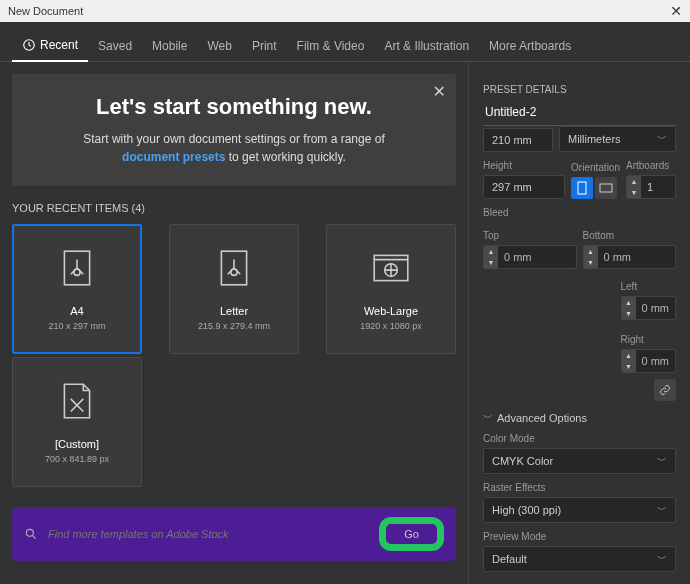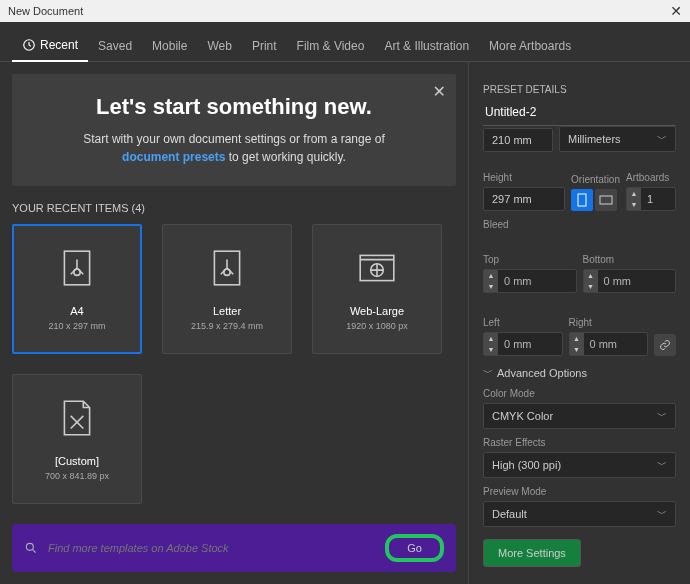--- a/index.html
+++ b/index.html
@@ -11,35 +11,35 @@
 .tab.active { color: #fff; border-bottom: 2px solid #fff; margin-bottom: -1px; }
 .clock-icon { width: 14px; height: 14px; }
 .main { display: flex; height: calc(100% - 58px); }
 .left { flex: 1; padding: 12px; overflow: hidden; }
 .banner { background: #3f3f3f; padding: 20px 30px; position: relative; border-radius: 2px; text-align: center; }
 .banner-close { position: absolute; top: 8px; right: 10px; color: #ccc; font-size: 16px; cursor: pointer; }
 .banner h1 { color: #fff; font-size: 22px; font-weight: bold; margin-bottom: 10px; }
 .banner p { font-size: 12px; color: #ddd; line-height: 1.5; }
 .doc-link { color: #48a0f7; font-weight: bold; }
 .section-title { font-size: 11px; color: #ccc; margin: 16px 0 10px; }
-.presets { display: flex; flex-wrap: wrap; gap: 20px; }
+.presets { display: flex; flex-wrap: wrap; gap: 3px; justify-content: space-between; }
 .preset { width: 130px; height: 130px; background: #3a3a3a; border: 1px solid #4a4a4a; display: flex; flex-direction: column; align-items: center; justify-content: center; cursor: pointer; border-radius: 2px; }
 .preset.selected { border: 2px solid #1473e6; }
 .preset-icon { width: 42px; height: 42px; margin-bottom: 16px; }
 .preset-name { font-size: 11px; color: #fff; }
 .preset-dims { font-size: 9px; color: #aaa; margin-top: 4px; }
 .search-row { display: flex; align-items: center; gap: 10px; padding: 10px 12px; background: #4c1d95; margin-top: 20px; border-radius: 4px; }
 .search-icon { width: 14px; height: 14px; }
 .search-input { flex: 1; background: transparent; border: none; color: #888; font-size: 11px; font-style: italic; outline: none; }
-.go-btn { padding: 4px 18px; border: 4px solid #22c55e; border-radius: 12px; background: transparent; color: #ccc; font-size: 11px; cursor: pointer; }
+.go-btn { padding: 4px 18px; border: 7px solid #22c55e; border-radius: 12px; background: transparent; color: #ccc; font-size: 11px; cursor: pointer; }
 .right { width: 222px; padding: 14px 14px 0; border-left: 1px solid #444; font-size: 11px; overflow-y: auto; }
 .lbl { display: block; font-size: 10px; color: #999; margin: 8px 0 4px; }
 .name-input { width: 100%; background: transparent; border: none; border-bottom: 1px solid #555; color: #fff; font-size: 12px; padding: 6px 2px; outline: none; }
 .row { display: flex; gap: 6px; align-items: flex-end; }
-.col { flex: 1; margin-top: 12px; }
+.col { flex: 1; }
 .input-box { background: #262626; border: 1px solid #444; color: #ccc; font-size: 11px; padding: 5px 8px; width: 100%; border-radius: 2px; }
 .spinner-box { display: flex; align-items: center; background: #262626; border: 1px solid #444; border-radius: 2px; }
 .spinner-btns { display: flex; flex-direction: column; background: #4a4a4a; }
 .spinner-btns span { width: 14px; height: 11px; display: flex; align-items: center; justify-content: center; font-size: 7px; color: #ccc; cursor: pointer; line-height: 1; }
 .select-box { background: #262626; border: 1px solid #444; padding: 5px 8px; display: flex; justify-content: space-between; align-items: center; font-size: 11px; color: #ccc; border-radius: 2px; cursor: pointer; }
 .chev { font-size: 10px; color: #aaa; }
 .orient-btns { display: flex; gap: 2px; }
 .orient-btn { width: 22px; height: 22px; background: #444; display: flex; align-items: center; justify-content: center; cursor: pointer; border-radius: 2px; }
 .orient-btn.active { background: #1473e6; }
 .link-btn { width: 22px; height: 22px; background: #444; border-radius: 3px; display: flex; align-items: center; justify-content: center; cursor: pointer; }
@@ -210,21 +210,21 @@
           <span class="lbl">Bottom</span>
         <div class="spinner-box">
             <div class="spinner-btns">
               <span>▲</span>
               <span>▼</span>
             </div>
             <span style="padding:0 6px;">0 mm</span>
           </div>
       </div>
     </div>
-    <div class="row" style="margin-top:4px;">
+    <div class="row" style="margin-top:4px;flex-direction:column;">
       <div class="col">
           <span class="lbl">Left</span>
         <div class="spinner-box">
             <div class="spinner-btns">
               <span>▲</span>
               <span>▼</span>
             </div>
             <span style="padding:0 6px;">0 mm</span>
           </div>
       </div>

